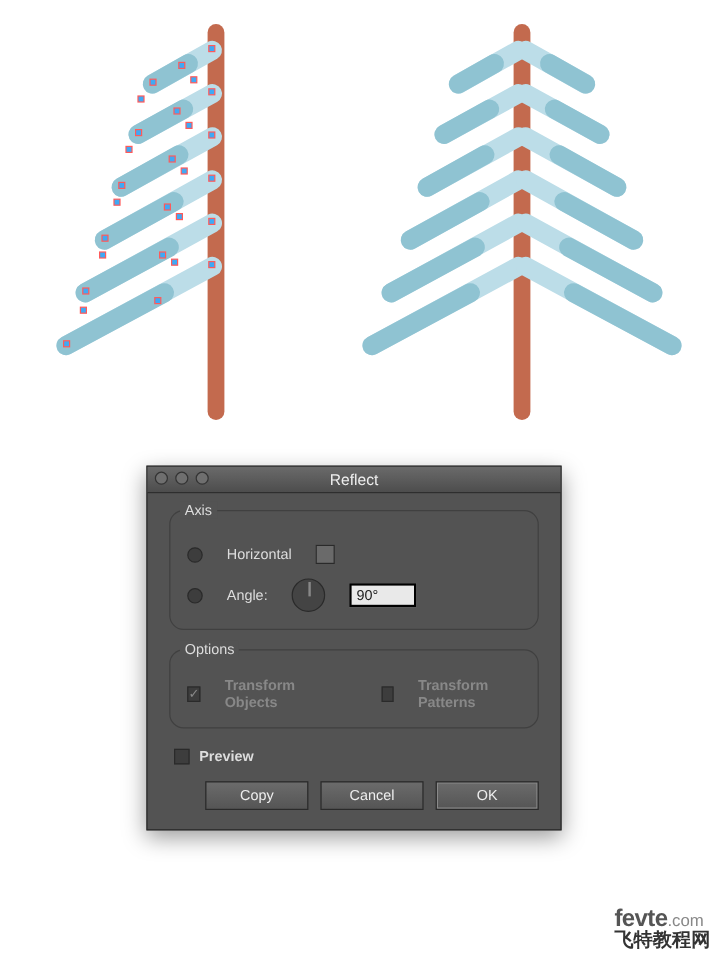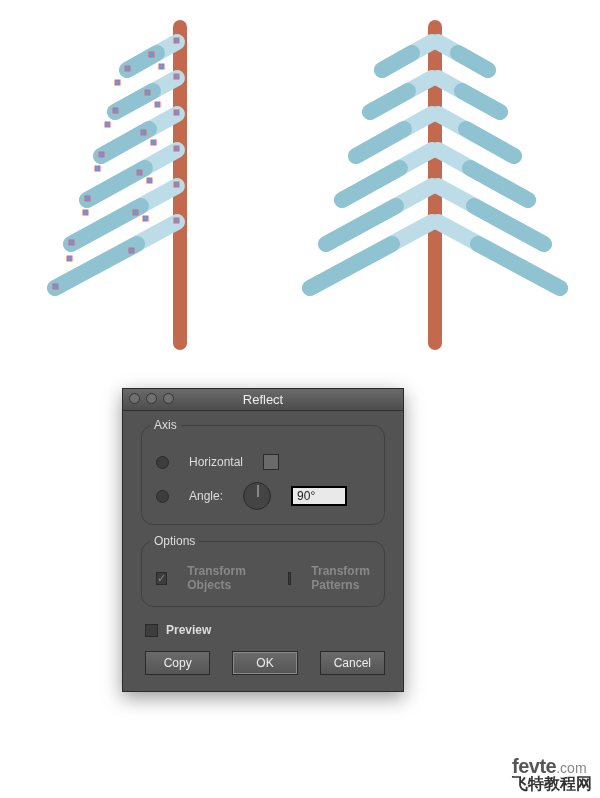--- a/index.html
+++ b/index.html
@@ -18,21 +18,21 @@
     height: 380px;
     position: relative;
     background: #fff;
   }
   .canvas svg { display: block; }
 
   .dialog {
     position: absolute;
     left: 122px;
     top: 388px;
-    width: 282px;
+    width: 346px;
     background: #535353;
     border: 1px solid #2a2a2a;
     box-shadow: 0 6px 18px rgba(0,0,0,0.4);
   }
   .titlebar {
     height: 22px;
     background: linear-gradient(#6a6a6a, #4d4d4d);
     border-bottom: 1px solid #2e2e2e;
     display: flex;
     align-items: center;
@@ -114,21 +114,21 @@
     display: inline-flex;
     align-items: center; justify-content: center;
     color: #999;
     font-size: 11px;
   }
   .checkbox.checked::after { content: "✓"; color: #888; }
   .opt-label { color: #888; font-weight: bold; }
 
   .preview-row { display: flex; align-items: center; gap: 8px; margin: 4px 0 14px 4px; font-weight: bold; }
 
-  .button-row { display: flex; gap: 22px; justify-content: flex-start; padding-left: 4px; }
+  .button-row { display: flex; gap: 10px; justify-content: flex-end; padding-left: 4px; }
   .btn {
     width: 86px; height: 24px;
     background: linear-gradient(#6b6b6b, #555);
     border: 1px solid #2a2a2a;
     color: #eee;
     font-size: 12px;
     display: inline-flex; align-items: center; justify-content: center;
     cursor: pointer;
   }
   .btn.default { box-shadow: inset 0 0 0 1px #8a8a8a; }
@@ -282,22 +282,22 @@
       </div>
     </div>
 
     <div class="preview-row">
       <span class="checkbox"></span>
       <span>Preview</span>
     </div>
 
     <div class="button-row">
       <div class="btn">Copy</div>
+      <div class="btn">Cancel</div>
       <div class="btn default">OK</div>
-      <div class="btn">Cancel</div>
     </div>
   </div>
 </div>
 
 <div class="watermark">
   <div>
     <span class="en">fevte</span><span class="dot-com">.com</span>
   </div>
   <div class="cn">飞特教程网</div>
 </div>

